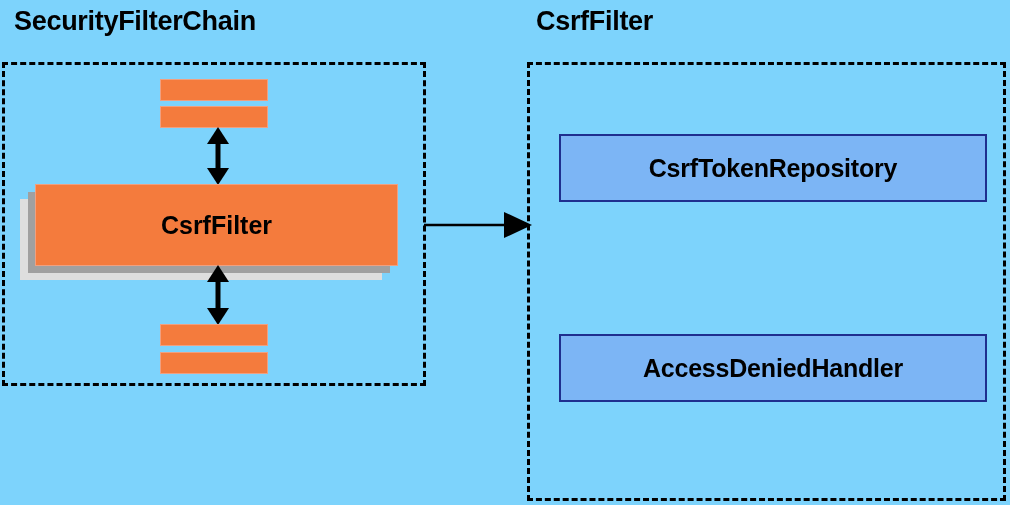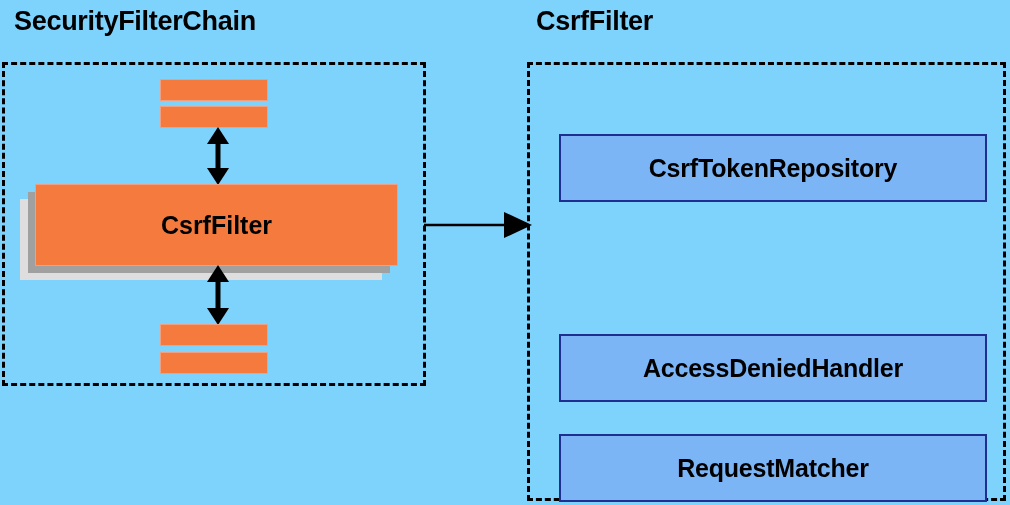--- a/index.html
+++ b/index.html
@@ -186,18 +186,15 @@
     <div class="sh-outer"></div>
     <div class="sh-inner"></div>
     <div class="blue-box">
       <span class="box-label">AccessDeniedHandler</span>
     </div>
   </div>
 
   <div class="collab" id="collab-3">
     <div class="sh-outer"></div>
     <div class="sh-inner"></div>
-    <div class="blue-box">
-      <span class="box-label">RequestMatcher</span>
-    </div>
   </div>
 
 </div>
 
 </body></html>

